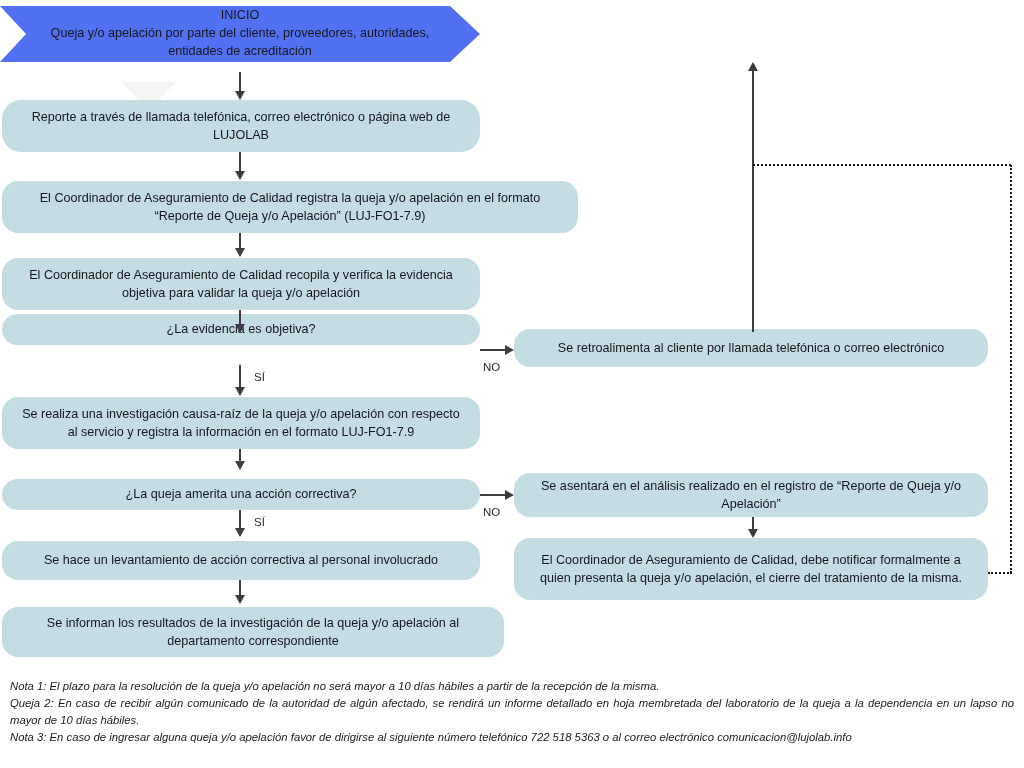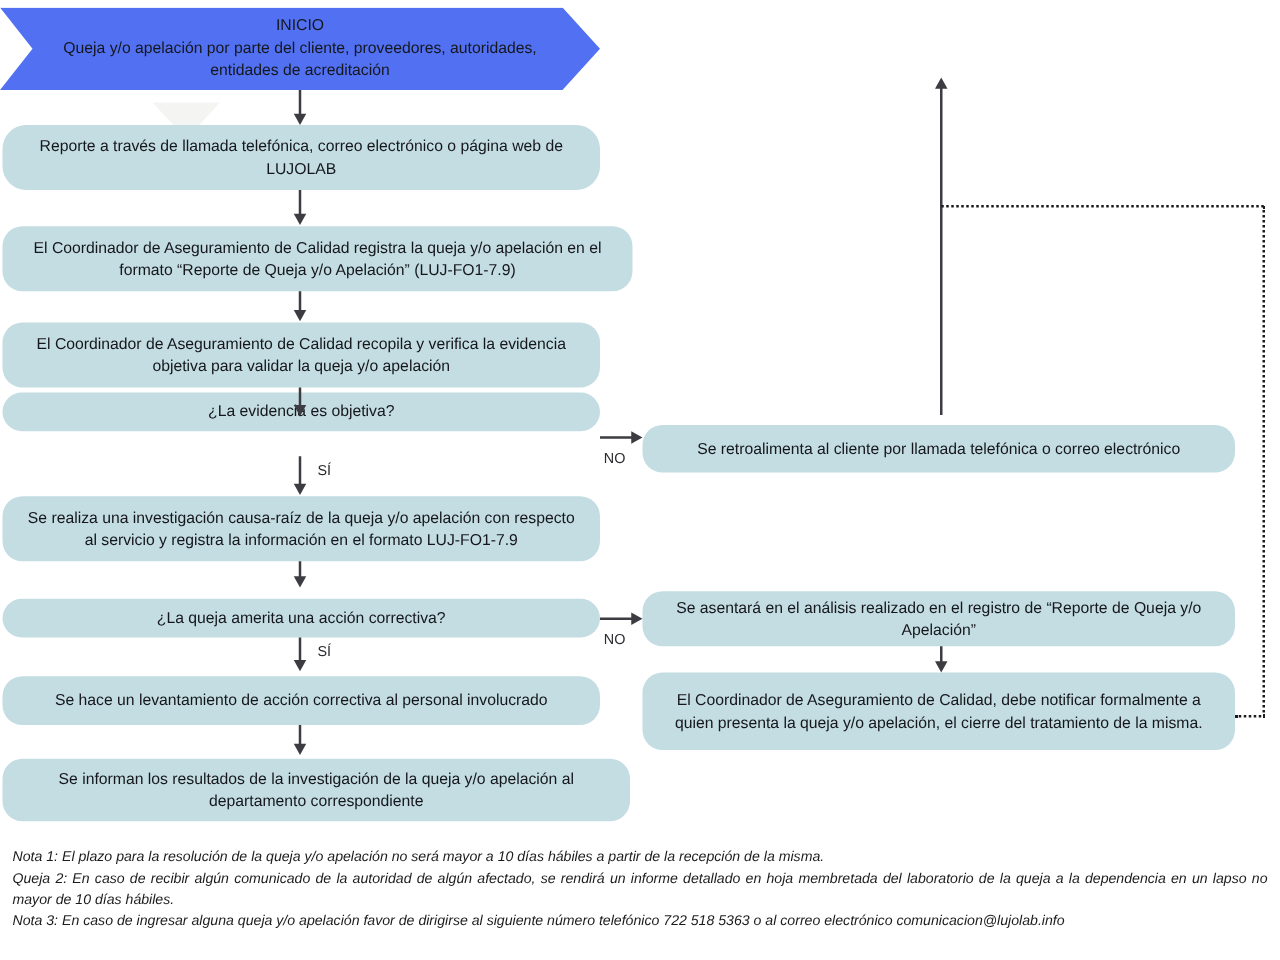--- a/index.html
+++ b/index.html
@@ -117,33 +117,33 @@
 </style>
 </head>
 <body>
 
 <div id="canvas">
 
   <svg class="watermark" viewBox="0 0 62 40">
     <path d="M4 4 H58 L36 28 V38 H26 V28 Z" fill="#eceee8"></path>
   </svg>
 
-  <div class="chev start" style="left:0px; top:6px; width:480px; height:66px;">
+  <div class="chev start" style="left:0px; top:6px; width:480px; height:56px;">
     <div>
       <span>INICIO</span>
       <span>Queja y/o apelación por parte del cliente, proveedores, autoridades, entidades de acreditación</span>
     </div>
   </div>
 
 
   <div class="box" style="left:2px; top:100px; width:478px; height:52px;border-radius:19px;">
     <span>Reporte a través de llamada telefónica, correo electrónico o página web de LUJOLAB</span>
   </div>
 
-  <div class="box" style="left:2px; top:181px; width:504px; height:52px;">
+  <div class="box" style="left:2px; top:181px; width:576px; height:52px;">
     <span>El Coordinador de Aseguramiento de Calidad registra la queja y/o apelación en el formato “Reporte de Queja y/o Apelación” (LUJ-FO1-7.9)</span>
   </div>
 
   <div class="box" style="left:2px; top:258px; width:478px; height:52px;">
     <span>El Coordinador de Aseguramiento de Calidad recopila y verifica la evidencia objetiva para validar la queja y/o apelación</span>
   </div>
 
   <div class="box" style="left:2px; top:314px; width:478px; height:31px;">
     <span>¿La evidencia es objetiva?</span>
   </div>
@@ -157,21 +157,21 @@
   </div>
 
   <div class="box" style="left:2px; top:541px; width:478px; height:39px;text-align:center;">
     <span>Se hace un levantamiento de acción correctiva al personal involucrado</span>
   </div>
 
   <div class="box" style="left:2px; top:607px; width:502px; height:50px;">
     <span>Se informan los resultados de la investigación de la queja y/o apelación al departamento correspondiente</span>
   </div>
 
-  <div class="box" style="left:514px; top:340px; width:474px; height:38px;">
+  <div class="box" style="left:514px; top:329px; width:474px; height:38px;">
     <span>Se retroalimenta al cliente por llamada telefónica o correo electrónico</span>
   </div>
 
   <div class="box" style="left:514px; top:473px; width:474px; height:44px;">
     <span>Se asentará en el análisis realizado en el registro de “Reporte de Queja y/o Apelación”</span>
   </div>
 
   <div class="box" style="left:514px; top:538px; width:474px; height:62px;">
     <span>El Coordinador de Aseguramiento de Calidad, debe notificar formalmente a quien presenta la queja y/o apelación, el cierre del tratamiento de la misma.</span>
   </div>

